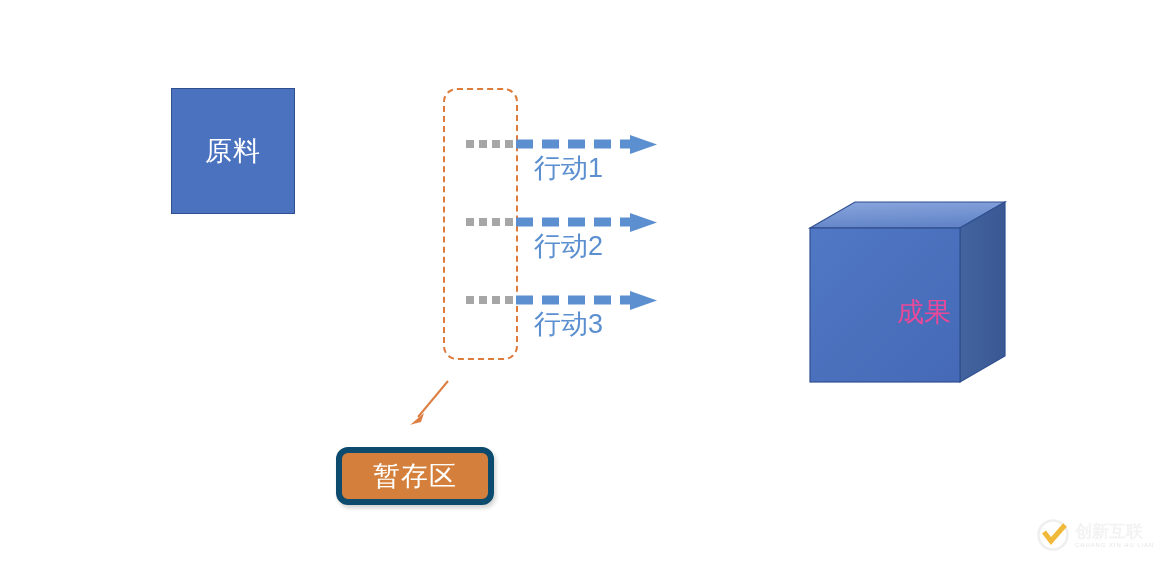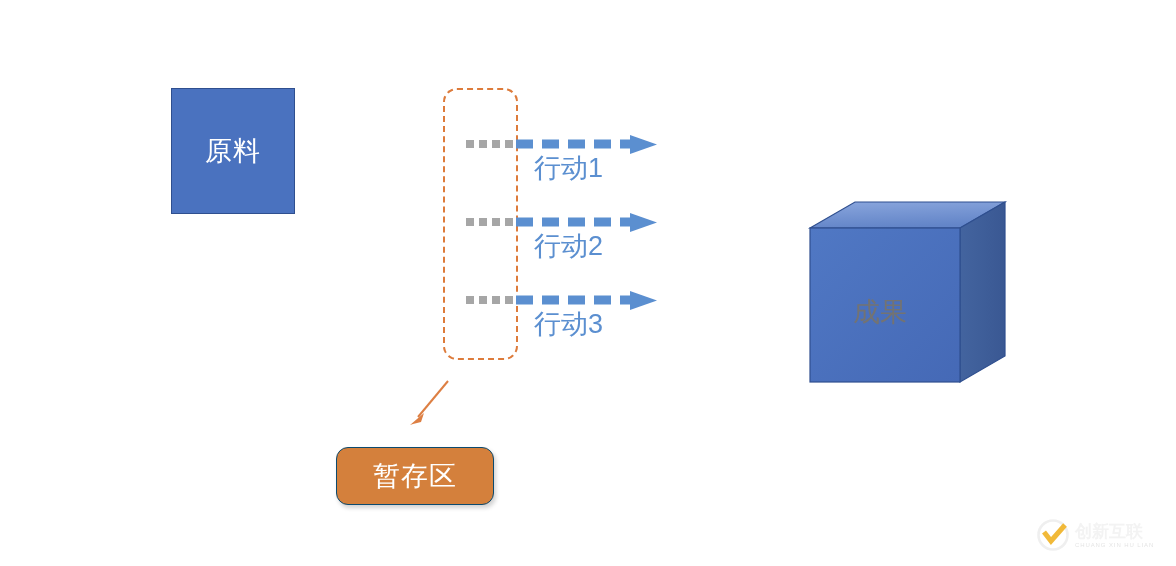--- a/index.html
+++ b/index.html
@@ -108,24 +108,25 @@
     top: 196px;
     width: 205px;
     height: 190px;
   }
   .cube-text {
     position: absolute;
     left: 810px;
     top: 299px;
     width: 140px;
     text-align: center;
-    color: #737373;
+    color: #ec4899;
     font-size: 27px;
     line-height: 1;
     pointer-events: none;
+    padding-left: 44px;
   }
 
   
   .anno-arrow {
     position: absolute;
     left: 400px;
     top: 375px;
     width: 70px;
     height: 60px;
   }
@@ -140,21 +141,21 @@
   }
 
   
   .staging-box {
     position: absolute;
     left: 336px;
     top: 447px;
     width: 158px;
     height: 58px;
     background: #d4803c;
-    border: 1px solid #0c4a6e;
+    border: 6px solid #0c4a6e;
     border-radius: 12px;
     box-sizing: border-box;
     display: flex;
     align-items: center;
     justify-content: center;
     box-shadow: 2px 3px 4px rgba(0,0,0,0.18);
   }
   .staging-label {
     color: #ffffff;
     font-size: 27px;

